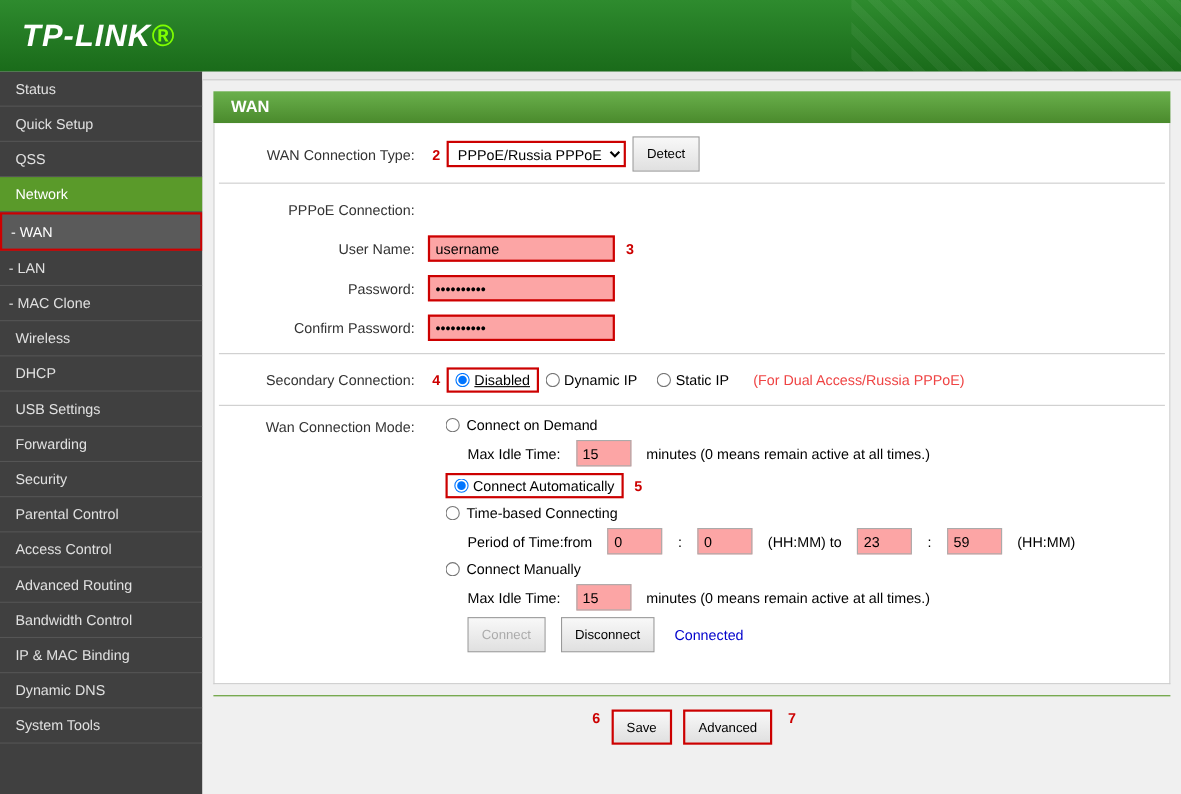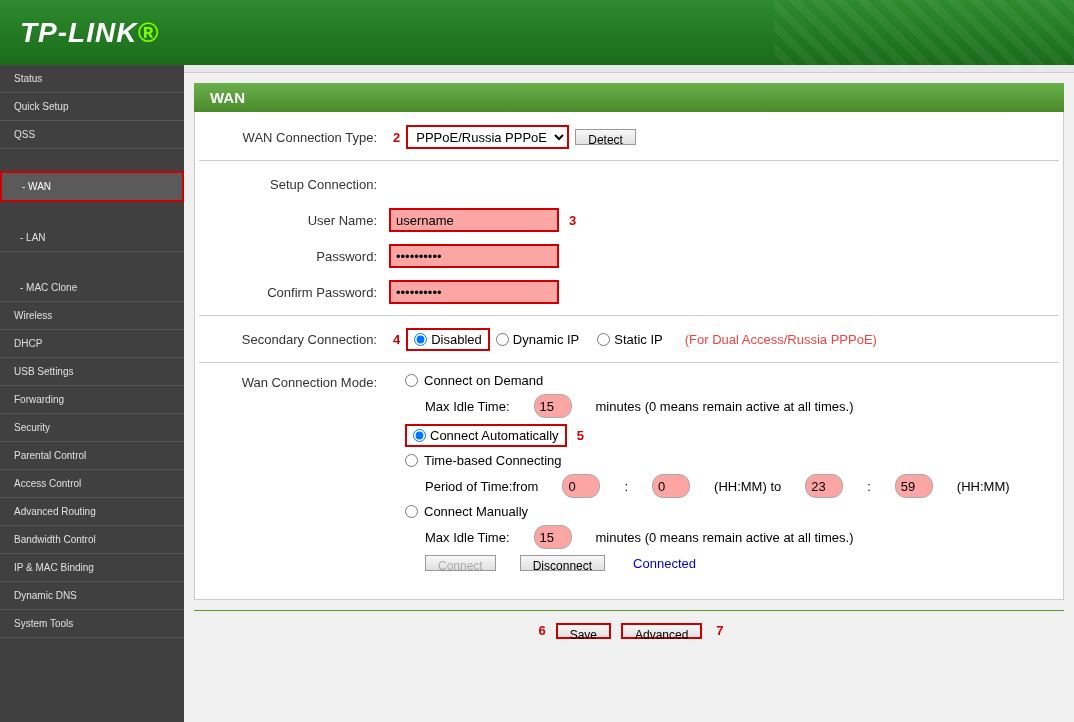--- a/index.html
+++ b/index.html
@@ -45,24 +45,24 @@
       width: 184px;
       background: #404040;
       flex-shrink: 0;
     }
     .sidebar-item {
       display: block;
       padding: 8px 14px;
       color: #e0e0e0;
       cursor: pointer;
       border-bottom: 1px solid #555;
-      font-size: 10px;
+      font-size: 13px;
     }
     .sidebar-item.active { background: #5a9a2a; color: white; }
-    .sidebar-item.sub { padding-left: 20px; margin-top: 22px; }
+    .sidebar-item.sub { padding-left: 8px; }
 
     
     .main {
       flex: 1;
       background: #f0f0f0;
       padding: 0;
     }
 
     
     .sub-header-stripe {
@@ -132,63 +132,63 @@
     select.highlighted {
       border: 2px solid #cc0000;
     }
 
     .btn {
       padding: 3px 12px;
       font-size: 12px;
       background: linear-gradient(to bottom, #f8f8f8, #e0e0e0);
       border: 1px solid #999;
       cursor: pointer;
-      height: 16px;
+      height: 32px;
     }
     .btn.highlighted { border: 2px solid #cc0000; }
 
     .divider {
       border: none;
       border-top: 1px solid #ccc;
       margin: 10px 0;
     }
     .radio-option {
       display: flex;
       align-items: center;
       gap: 4px;
       margin-right: 12px;
     }
     .radio-highlighted {
       border: 2px solid #cc0000;
       padding: 2px 6px;
       display: inline-flex;
       align-items: center;
       gap: 4px;
+      text-decoration: underline;
     }
 
     
     .wan-mode-section {
       margin-left: 16px;
     }
     .wan-mode-row {
       display: flex;
       align-items: center;
       margin-bottom: 6px;
       gap: 6px;
     }
     .wan-mode-sub {
       display: flex;
       align-items: center;
       margin-bottom: 6px;
       margin-left: 20px;
-      gap: 24px;
+      gap: 14px;
     }
     input[type="text"].small {
-      width: 38px;
-      border-radius: 11px;
+      width: 50px;
     }
 
     
     .footer-buttons {
       display: flex;
       justify-content: center;
       gap: 10px;
       padding: 12px 0;
       border-top: 1px solid #5a9a2a;
       margin: 10px 10px 0 10px;
@@ -214,20 +214,21 @@
 <div class="header">
   <div class="logo">TP-LINK<span>®</span></div>
 </div>
 
 <div class="layout">
 
   <nav class="sidebar">
     <div class="sidebar-item">Status</div>
     <div class="sidebar-item">Quick Setup</div>
     <div class="sidebar-item">QSS</div>
+    <div class="sidebar-item active">Network</div>
     <div class="sidebar-item sub" style="border: 2px solid #cc0000; color:#fff; background:#5a5a5a;">- WAN</div>
     <div class="sidebar-item sub">- LAN</div>
     <div class="sidebar-item sub">- MAC Clone</div>
     <div class="sidebar-item">Wireless</div>
     <div class="sidebar-item">DHCP</div>
     <div class="sidebar-item">USB Settings</div>
     <div class="sidebar-item">Forwarding</div>
     <div class="sidebar-item">Security</div>
     <div class="sidebar-item">Parental Control</div>
     <div class="sidebar-item">Access Control</div>
@@ -254,21 +255,21 @@
           <select class="highlighted">
             <option>PPPoE/Russia PPPoE</option>
           </select>
           <button class="btn">Detect</button>
         </div>
       </div>
 
       <hr class="divider">
 
       <div class="form-row">
-        <div class="form-label">Setup Connection:</div>
+        <div class="form-label">PPPoE Connection:</div>
       </div>
 
       <div class="form-row">
         <div class="form-label">User Name:</div>
         <div class="form-control-area">
           <input type="text" class="highlighted" value="username" style="">
           <span class="badge-num">3</span>
         </div>
       </div>
 

